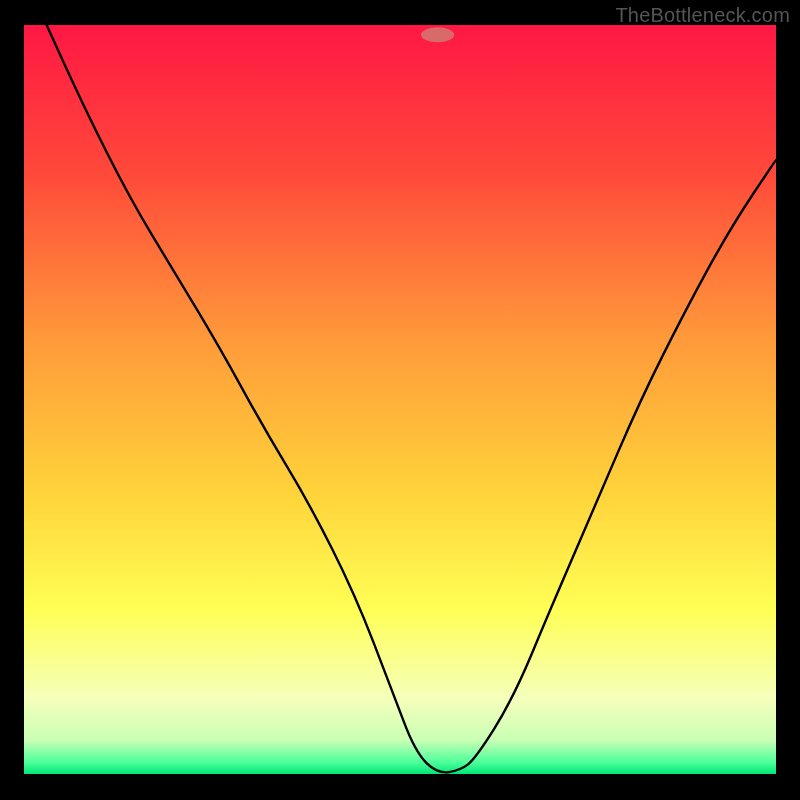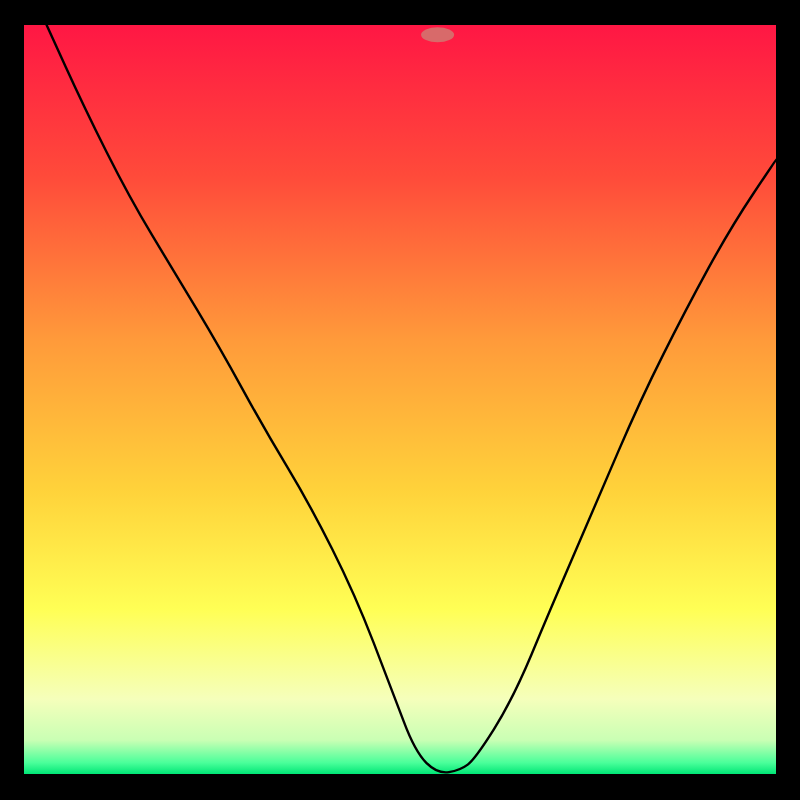--- a/index.html
+++ b/index.html
@@ -31,20 +31,21 @@
     position: absolute;
     top: 0;
     left: 0;
   }
 </style>
 </head>
 <body>
 
 <div class="frame">
 
+  <div class="watermark">TheBottleneck.com</div>
 
   <svg id="chart-svg" width="800" height="800" viewBox="0 0 800 800">
     <defs>
       <linearGradient id="bg-grad" x1="0" y1="0" x2="0" y2="1">
           <stop offset="0.00%" stop-color="#ff1744"></stop>
           <stop offset="20.00%" stop-color="#ff4a3a"></stop>
           <stop offset="42.00%" stop-color="#ff9a3a"></stop>
           <stop offset="62.00%" stop-color="#ffd23a"></stop>
           <stop offset="78.00%" stop-color="#ffff55"></stop>
           <stop offset="90.00%" stop-color="#f5ffbb"></stop>

